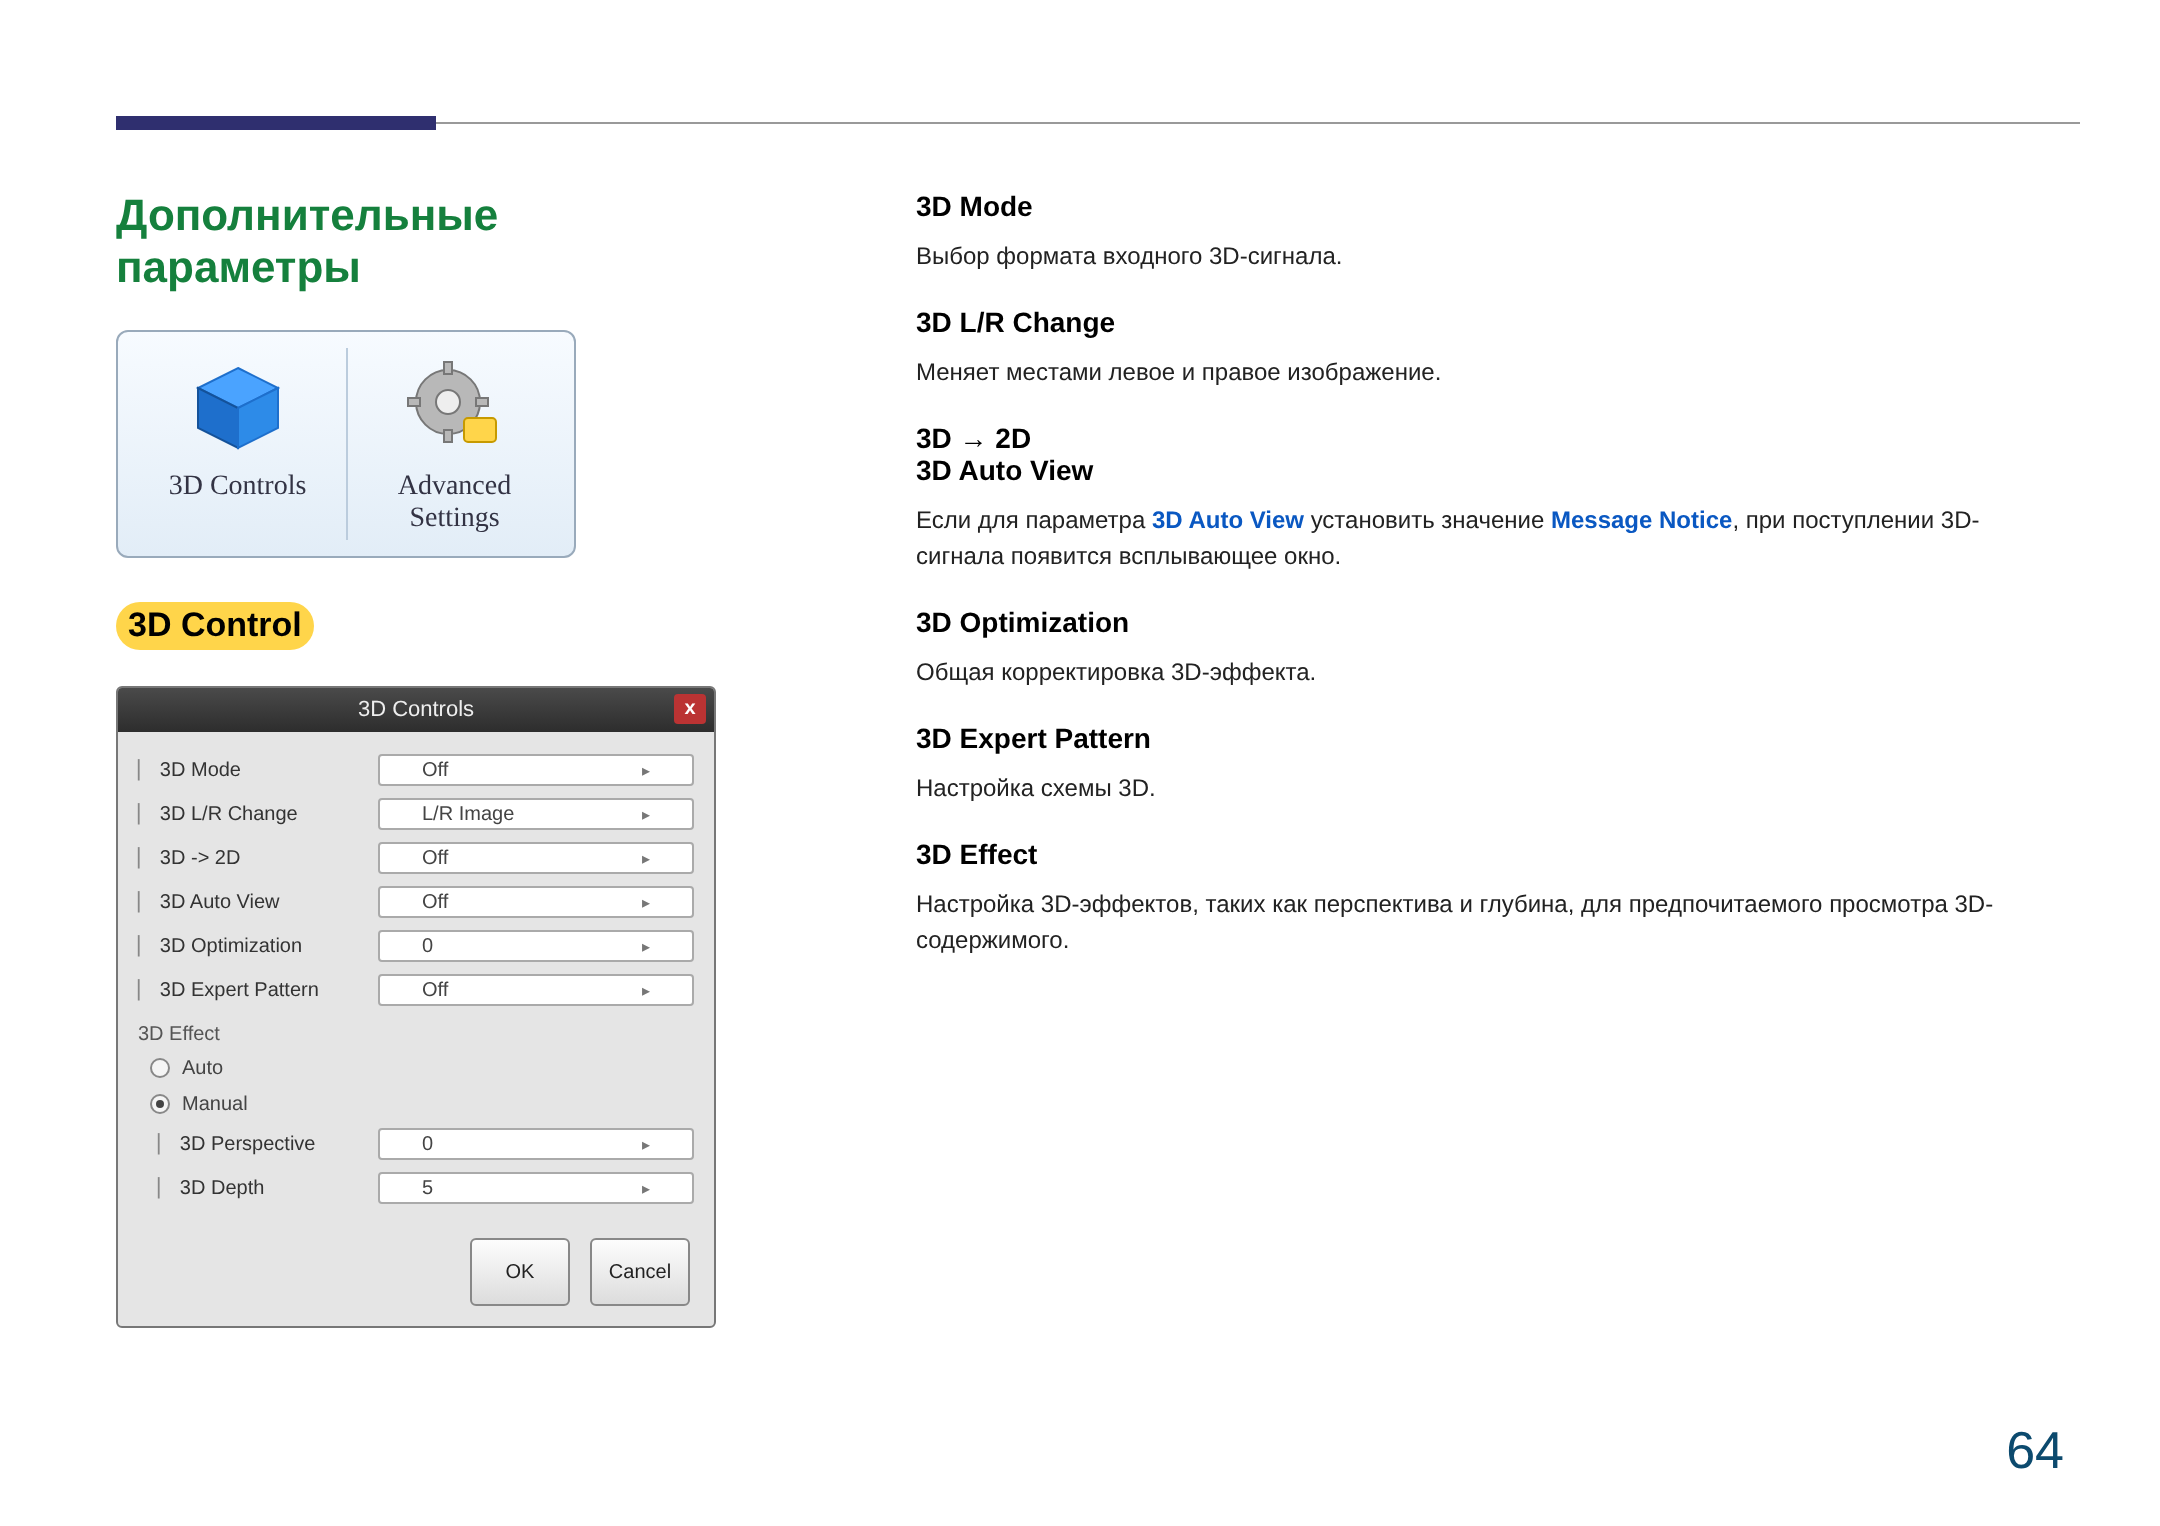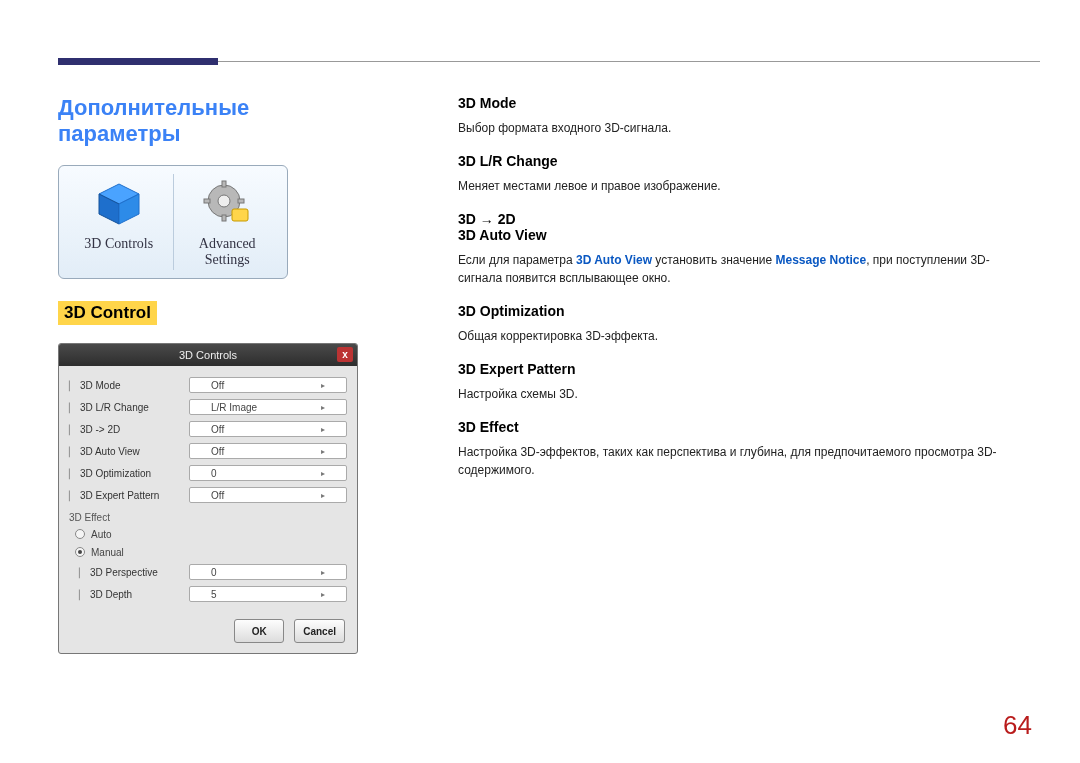--- a/index.html
+++ b/index.html
@@ -28,21 +28,21 @@
   }
   .col-left {
     position: absolute;
     left: 0; top: 0; width: 300px;
   }
   .col-right {
     position: absolute;
     left: 400px; top: 0; right: 0; width: 560px;
   }
   h1.page-title {
-    font-size: 22px; font-weight: bold; color: #3b82f6;
+    font-size: 22px; font-weight: bold; color: #15803d;
     margin-bottom: 18px;
   }
   
   .thumb-panel {
     width: 230px;
     border: 1px solid #9ab;
     border-radius: 6px;
     background: linear-gradient(#f7fbff,#e2edf7);
     display: flex;
     padding: 6px;
@@ -67,20 +67,21 @@
   }
   .cube-svg { width: 48px; height: 48px; }
   .gear-svg { width: 50px; height: 50px; }
 
   .section-h {
     font-size: 17px; font-weight: bold;
     background: #ffd54a;
     display: inline-block;
     padding: 2px 6px;
     margin-top: 22px;
+    border-radius: 12px;
   }
   
   .dialog {
     margin-top: 18px;
     width: 300px;
     background: #e5e5e5;
     border: 1px solid #777;
     border-radius: 3px;
     overflow: hidden;
     font-size: 11px;
@@ -144,27 +145,26 @@
   .radio-dot.sel::after {
     content: ""; position: absolute; left: 2px; top: 2px;
     width: 4px; height: 4px; background: #444; border-radius: 50%;
   }
   .indent .lbl { padding-left: 10px; }
   .dlg-footer {
     display: flex; justify-content: flex-end; gap: 10px;
     padding: 8px 12px 10px;
   }
   .btn {
-    min-width: 50px; height: 24px;
+    min-width: 50px; height: 34px;
     background: linear-gradient(#fdfdfd,#dcdcdc);
     border: 1px solid #888; border-radius: 3px;
     font-size: 10px; color: #222;
     display: flex; align-items: center; justify-content: center;
     padding: 0 8px;
-    font-weight: bold;
   }
   
   .feat-h {
     font-size: 14px; font-weight: bold; color: #000;
     margin-top: 0;
   }
   .feat-h + .feat-p, .feat-h + p { margin-top: 8px; }
   .feat-p {
     font-size: 12px; color: #222; line-height: 1.5;
     margin-bottom: 16px;
@@ -173,21 +173,21 @@
   ul.bul {
     list-style: none; padding-left: 18px; margin-top: 6px;
     font-size: 12px; line-height: 1.6;
   }
   ul.bul li::before {
     content: "\2022"; color: #333; display: inline-block;
     width: 14px; margin-left: -14px;
   }
   .page-number {
     position: absolute; right: 48px; bottom: 22px;
-    font-size: 26px; color: #b91c1c;
+    font-size: 26px; color: #0c4a6e;
   }
 </style>
 </head>
 <body>
 
 <div class="header-rule"></div>
 <div class="header-mark"></div>
 
 <div class="page">
 

